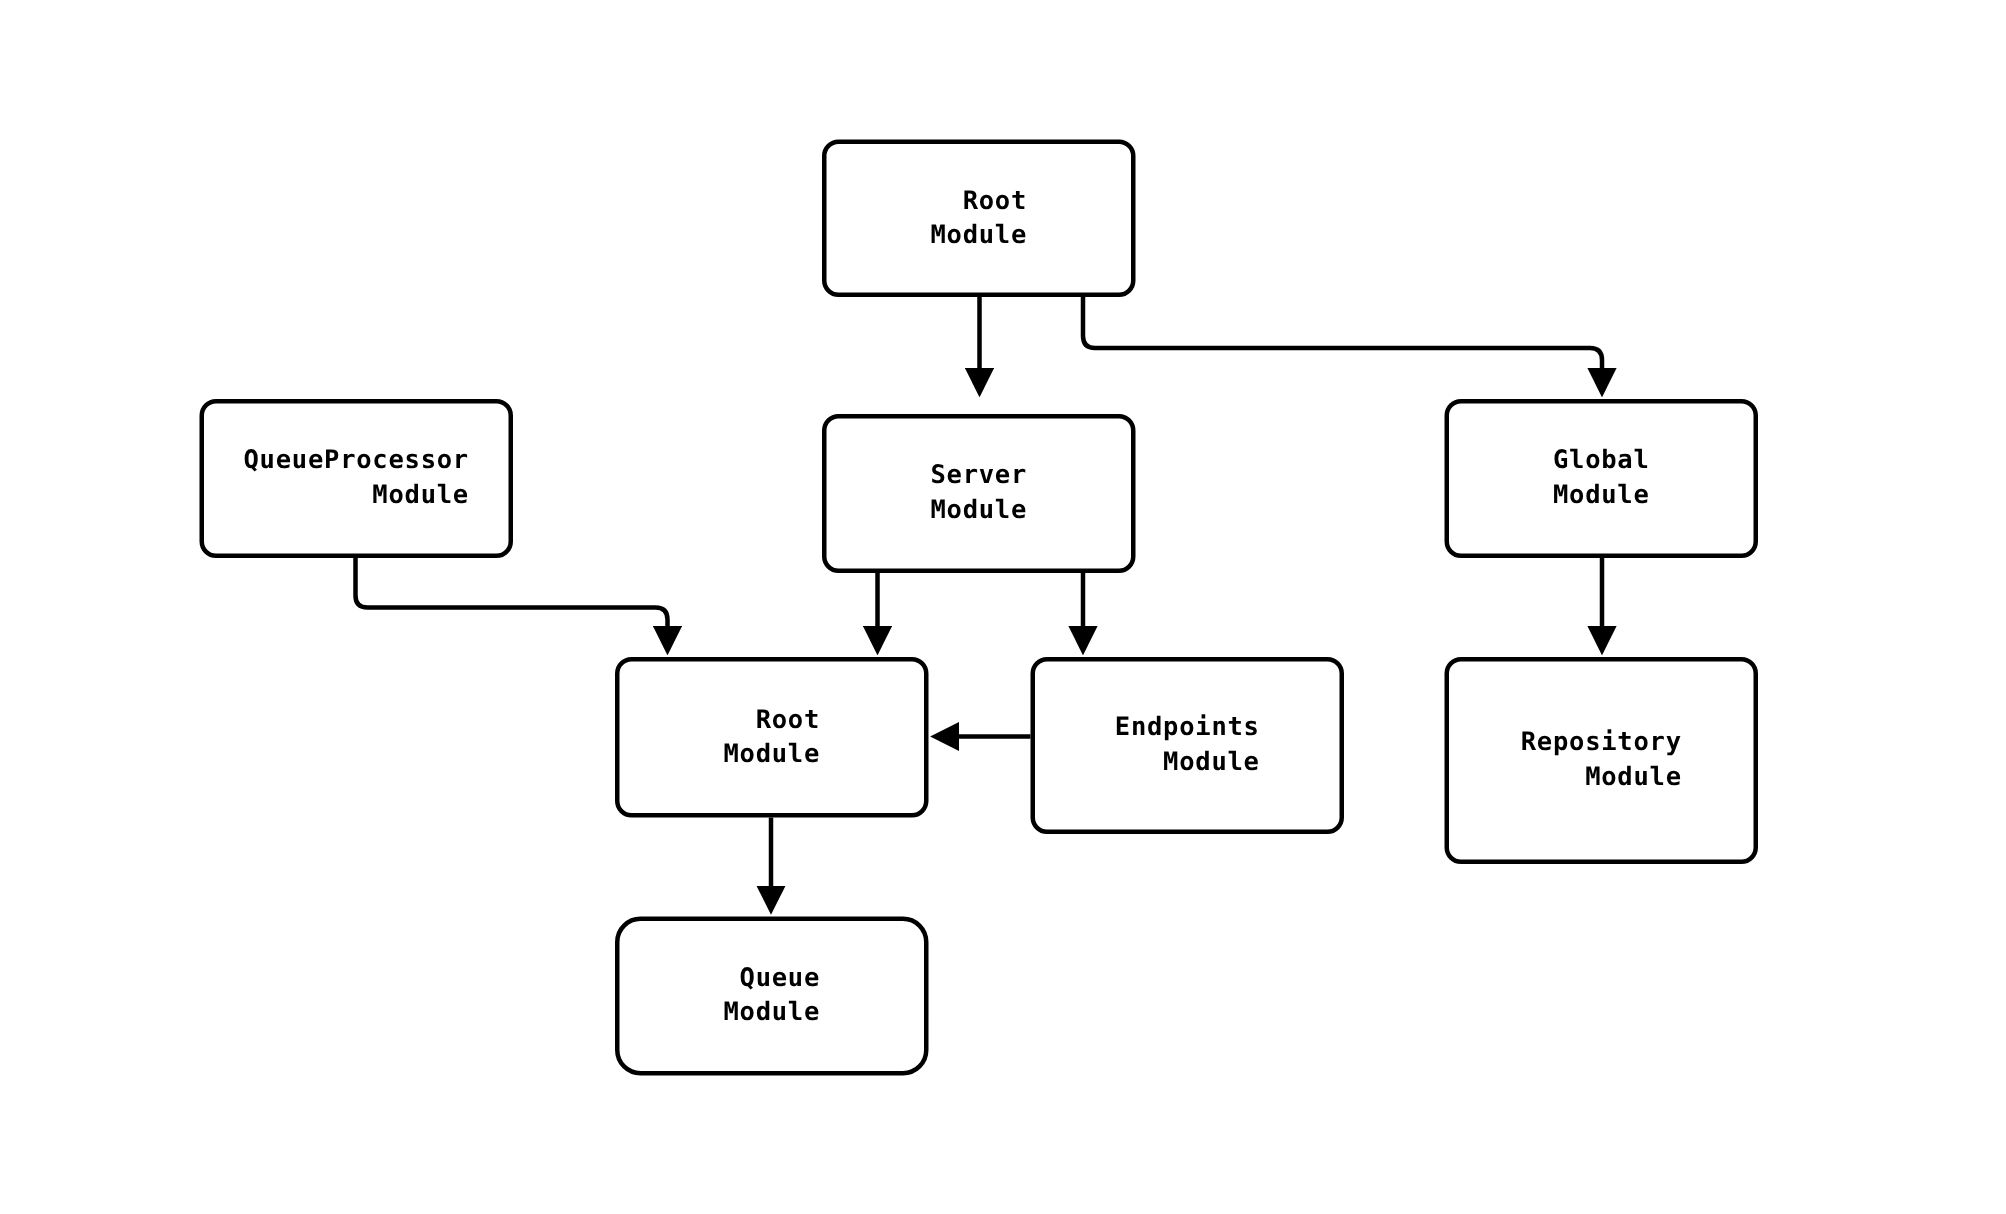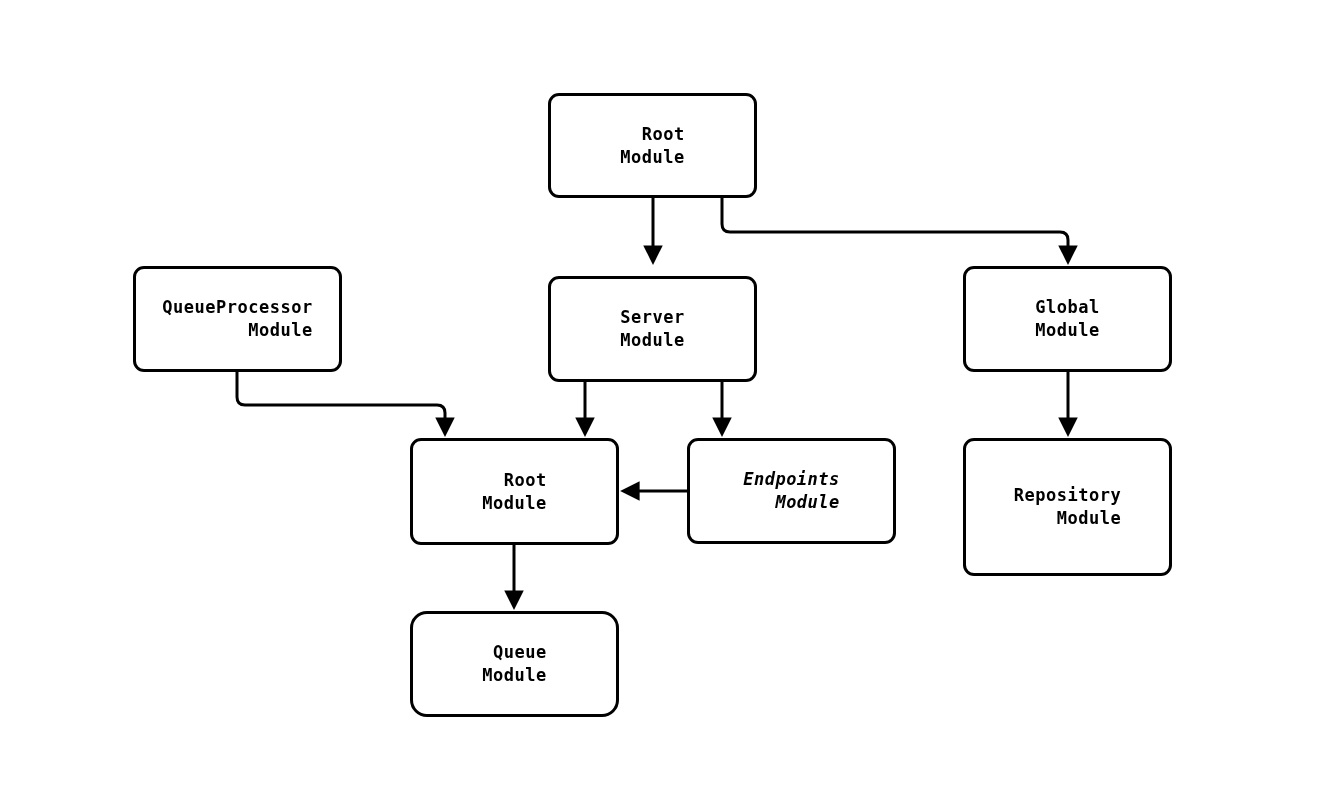--- a/index.html
+++ b/index.html
@@ -47,21 +47,21 @@
     fill: none;
     stroke: #000000;
     stroke-width: 3;
   }
   
   #n-root          { left: 548px;  top: 93px;  height: 105px; }
   #n-server        { left: 548px;  top: 276px; }
   #n-queueproc     { left: 133px;  top: 266px; }
   #n-global        { left: 963px;  top: 266px; }
   #n-core          { left: 410px;  top: 438px; height: 107px; }
-  #n-endpoints     { left: 687px;  top: 438px; height: 106px; font-style: italic; }
+  #n-endpoints     { left: 687px;  top: 438px; height: 118px; }
   #n-repository    { left: 963px;  top: 438px; height: 138px; }
   #n-queue         { left: 410px;  top: 611px; border-radius: 17px; }
 </style>
 </head>
 <body>
 
 <div id="canvas">
 
   <svg id="edges" viewBox="0 0 1337 809" xmlns="http://www.w3.org/2000/svg">
     <defs>

